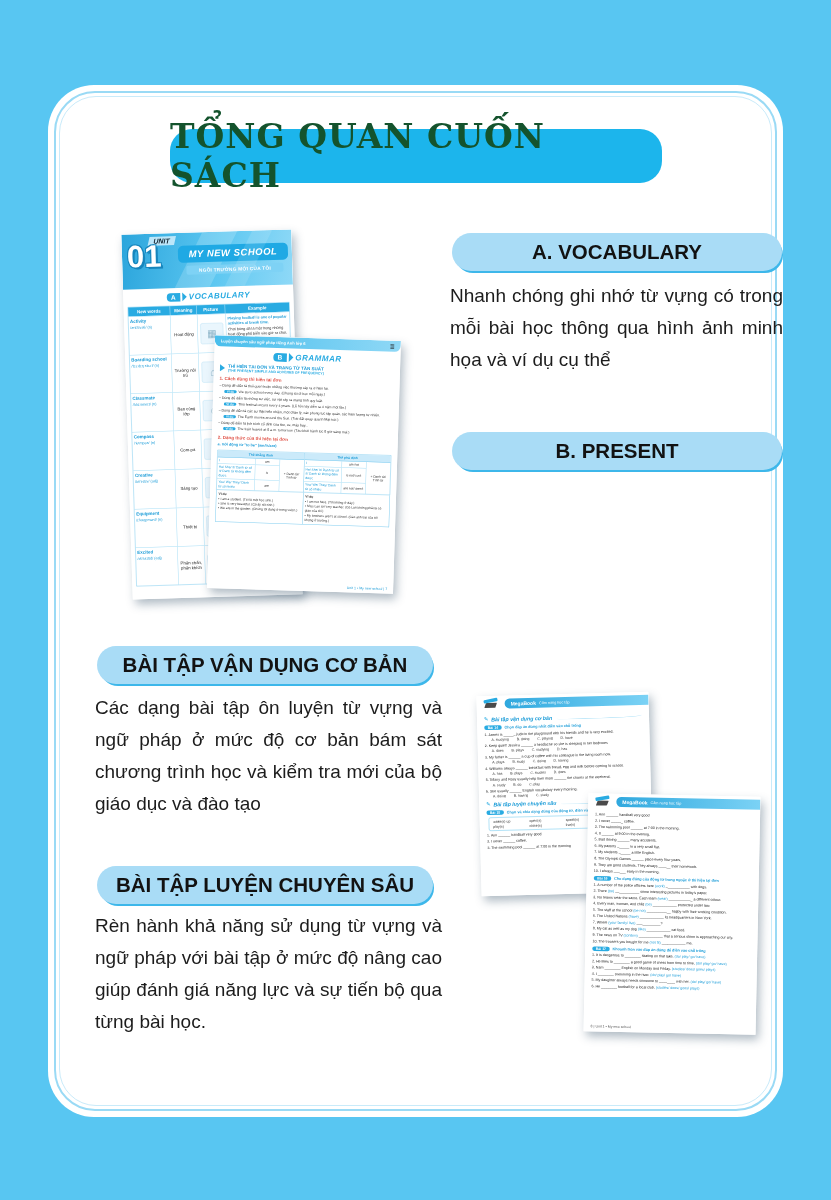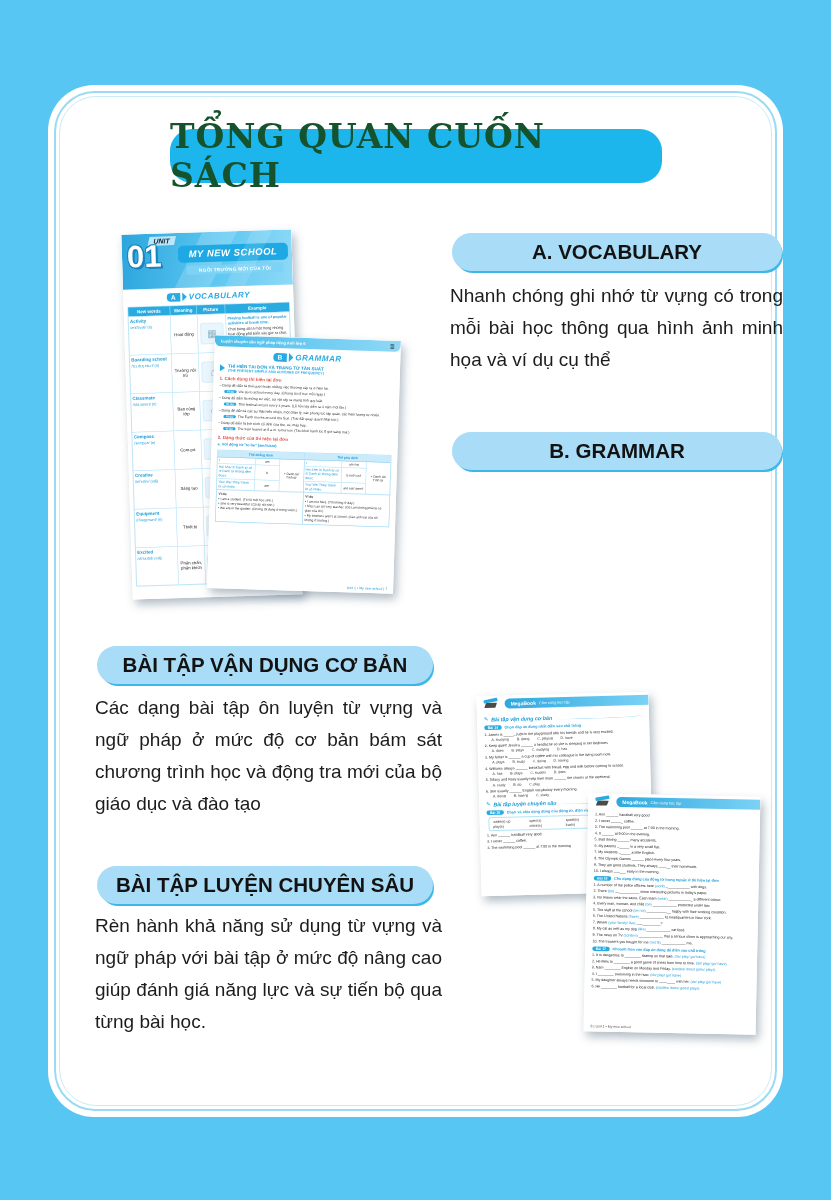--- a/index.html
+++ b/index.html
@@ -141,27 +141,27 @@
   <div class="banner">
     <span>TỔNG QUAN CUỐN SÁCH</span>
   </div>
 
   <div class="pill" id="pill-vocab">
     <span>A. VOCABULARY</span>
   </div>
   <div class="para" id="para-vocab">Nhanh chóng ghi nhớ từ vựng có trong mỗi bài học thông qua hình ảnh minh họa và ví dụ cụ thể</div>
 
   <div class="pill" id="pill-gram">
-    <span>B. GRAMMAR</span>
+    <span>B. PRESENT</span>
   </div>
 
   <div class="pill" id="pill-basic">
     <span>BÀI TẬP VẬN DỤNG CƠ BẢN</span>
   </div>
-  <div class="para" id="para-basic">Các dạng bài tập ôn luyện từ vựng và ngữ pháp ở mức độ cơ bản bám sát chương trình học và động tra mới của bộ giáo dục và đào tạo</div>
+  <div class="para" id="para-basic">Các dạng bài tập ôn luyện từ vựng và ngữ pháp ở mức độ cơ bản bám sát chương trình học và kiểm tra mới của bộ giáo dục và đào tạo</div>
 
   <div class="pill" id="pill-adv">
     <span>BÀI TẬP LUYỆN CHUYÊN SÂU</span>
   </div>
   <div class="para" id="para-adv">Rèn hành khả năng sử dụng từ vựng và ngữ pháp với bài tập ở mức độ nâng cao giúp đánh giá năng lực và sự tiến bộ qua từng bài học.</div>
 
   <div class="thumb" id="t1">
     <div class="sheet" id="s1">
       <div class="u-head">
         <div class="u-unit">UNIT</div>

